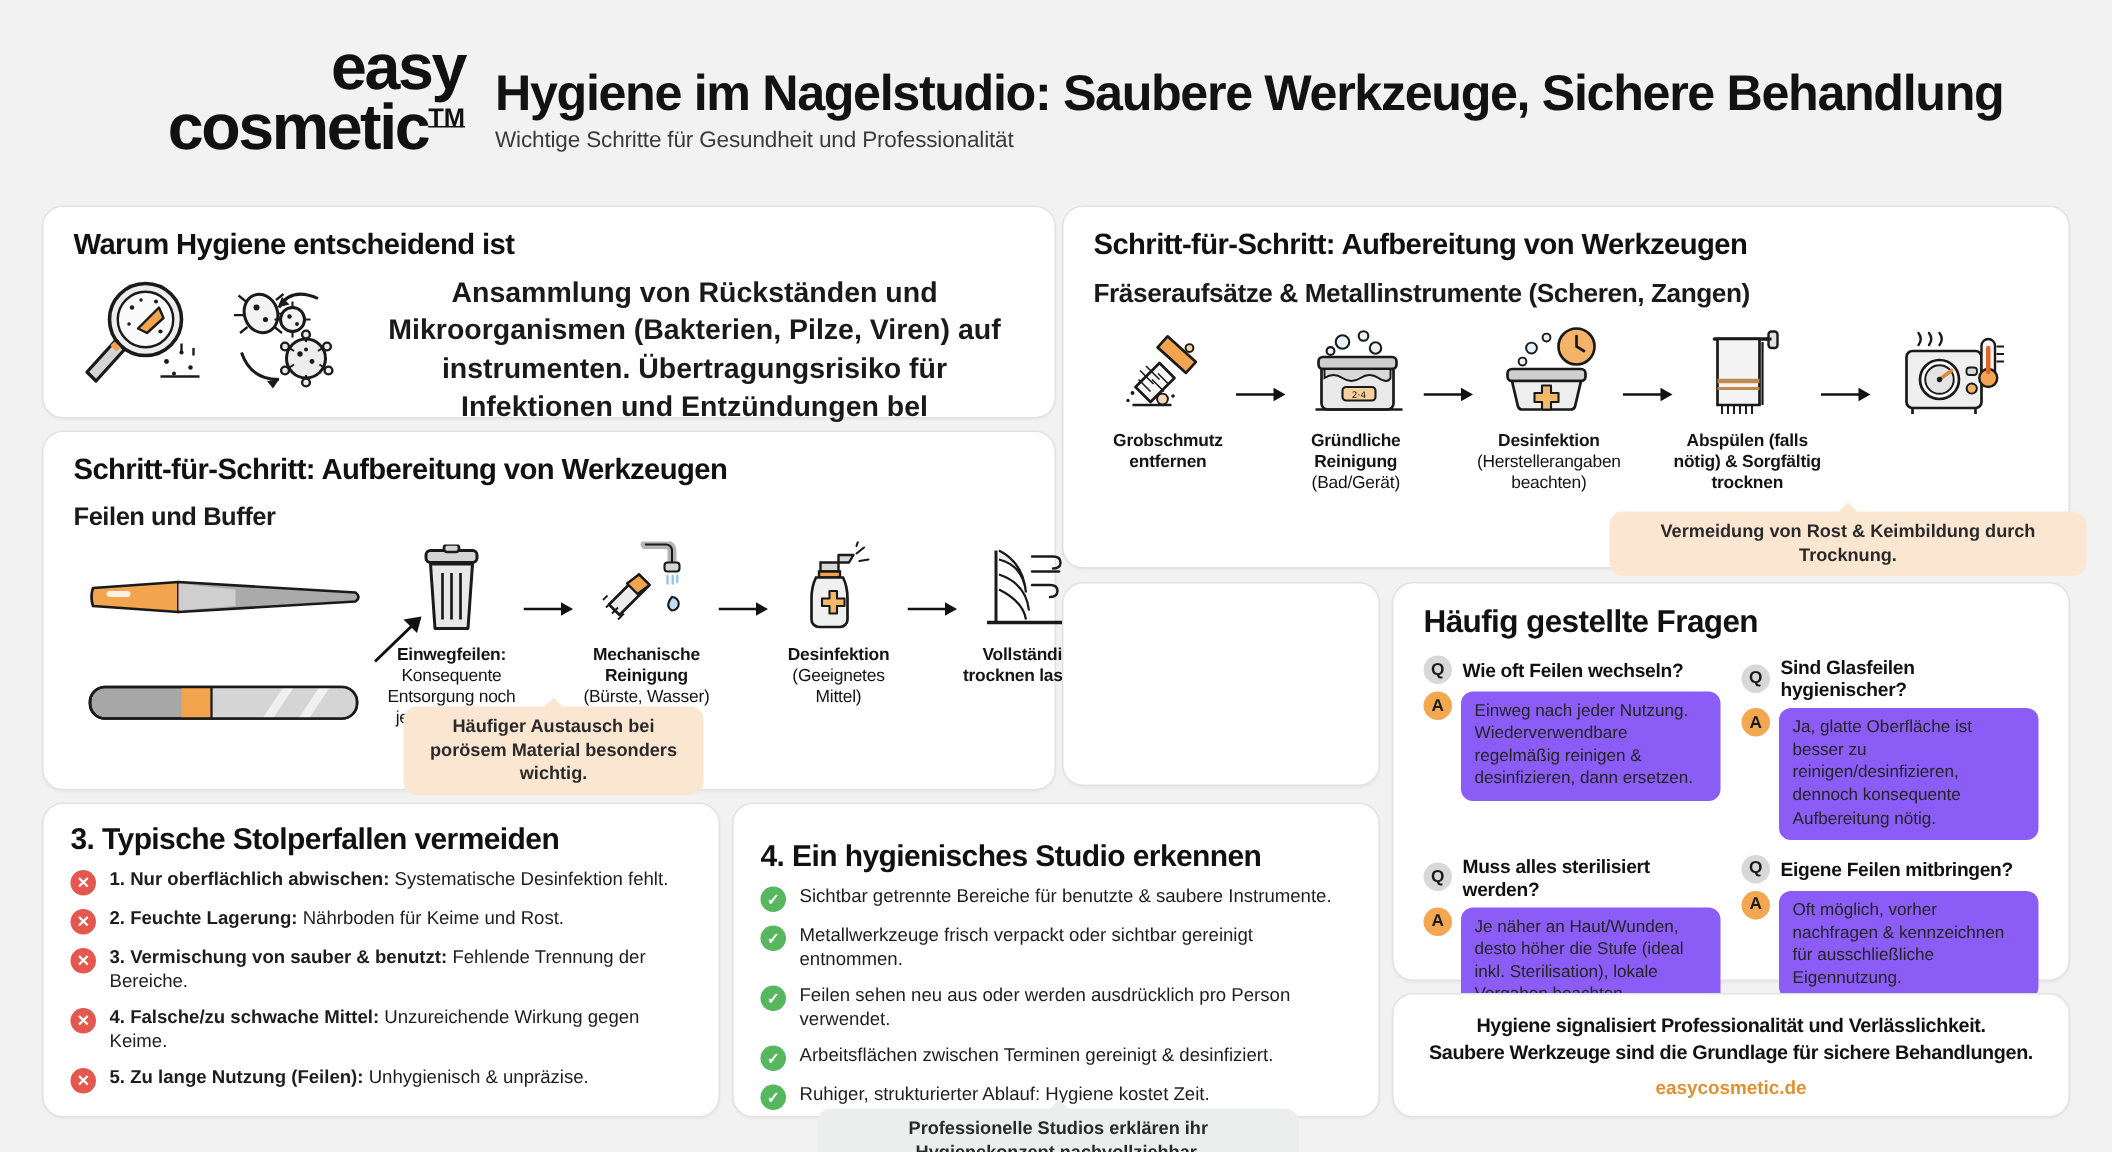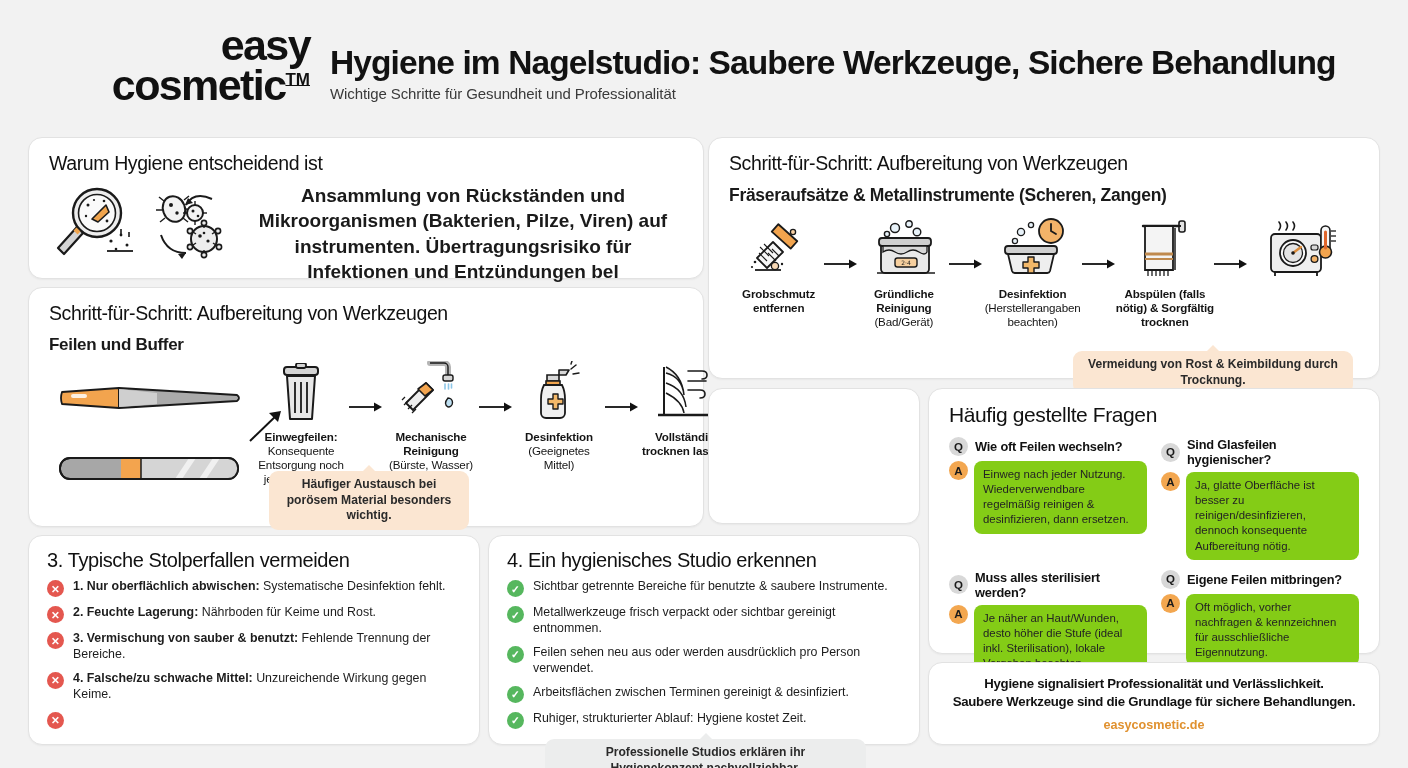--- a/index.html
+++ b/index.html
@@ -28,21 +28,21 @@
     line-height: 1.06; color: #121212; white-space: nowrap;
   }
   .sub-title { font-size: 15px; font-weight: 400; color: #3a3a3a; margin-top: 4px; letter-spacing: -0.1px; }
 
   
   .card {
     position: absolute; background: #fff;
     border: 1px solid #e2e2e2; border-radius: 14px;
     box-shadow: 0 1px 2px rgba(0,0,0,0.045);
   }
-  .card-title { font-size: 19.5px; font-weight: 400; letter-spacing: -0.4px; color: #111; }
+  .card-title { font-size: 19.5px; font-weight: 700; letter-spacing: -0.4px; color: #111; }
   .card-sub { font-size: 17px; font-weight: 700; color: #1a1a1a; letter-spacing: -0.3px; }
 
   
   #card-why { left: 28px; top: 137px; width: 676px; height: 142px; padding: 14px 20px; }
   .why-body { display: flex; align-items: flex-start; margin-top: 8px; }
   .why-icons { display: flex; align-items: center; gap: 8px; padding-top: 2px; }
   .why-text-col { flex: 1; text-align: center; padding-left: 6px; }
   .why-text { font-size: 19px; font-weight: 700; line-height: 1.33; color: #1a1a1a; }
   .badge-pill {
     display: inline-flex; align-items: center; gap: 6px;
@@ -95,27 +95,27 @@
   .qa-badge {
     width: 19px; height: 19px; border-radius: 50%; flex: 0 0 19px;
     display: flex; align-items: center; justify-content: center;
     font-size: 11.5px; font-weight: 700; color: #1a1a1a;
   }
   .qa-badge.q { background: #d8d8d8; }
   .qa-badge.a { background: #f3a750; }
   .faq-q-text { font-size: 12.8px; font-weight: 800; color: #111; letter-spacing: -0.2px; }
   .faq-a { display: flex; align-items: flex-start; gap: 6px; }
   .faq-a-bubble {
-    background: #84cc16; border-radius: 8px; padding: 6px 9px;
+    background: #8b5cf6; border-radius: 8px; padding: 6px 9px;
     font-size: 11.4px; line-height: 1.33; color: #232323; font-weight: 500; flex: 1;
   }
 
   
   #card-pitfalls { left: 28px; top: 535px; width: 452px; height: 210px; padding: 13px 18px; }
-  #card-checklist { left: 488px; top: 535px; width: 432px; height: 210px; padding: 13px 18px; }
+  #card-checklist { left: 488px; top: 535px; width: 432px; height: 210px; padding: 24px 18px; }
   .list { margin-top: 7px; }
   .list-row { display: flex; align-items: flex-start; gap: 9px; margin-bottom: 8px; }
   .mark {
     width: 17px; height: 17px; border-radius: 50%; flex: 0 0 17px;
     display: flex; align-items: center; justify-content: center;
     font-size: 10.5px; font-weight: 700; color: #fff; margin-top: 1px;
   }
   .mark.x { background: #e4574f; }
   .mark.check { background: #56b75e; }
   .list-text { font-size: 12.4px; line-height: 1.28; color: #1d1d1d; }
@@ -529,21 +529,21 @@
             <g stroke="#1a1a1a" stroke-width="1.3">
               <path d="M68 13 h5"></path>
                 <path d="M68 18 h5"></path>
                 <path d="M68 23 h5"></path>
             </g>
           </svg>
         </div>
       </div>
     </div>
 
-    <div class="callout" style="left:364px; top:213px; width:280px;">Vermeidung von Rost &amp; Keimbildung durch Trocknung.</div>
+    <div class="callout" style="left:364px; top:203px; width:318px;">Vermeidung von Rost &amp; Keimbildung durch Trocknung.</div>
   </div>
 
   <div class="card" id="card-empty"></div>
 
   <div class="card" id="card-faq">
     <div class="card-title" style="font-size:21px">Häufig gestellte Fragen</div>
     <div class="faq-grid">
 
       <div class="faq-item">
         <div class="faq-q">
@@ -605,20 +605,21 @@
       <div class="list-row">
         <span class="mark x">✕</span>
         <span class="list-text"><b>3. Vermischung von sauber &amp; benutzt:</b> <span>Fehlende Trennung der Bereiche.</span></span>
       </div>
       <div class="list-row">
         <span class="mark x">✕</span>
         <span class="list-text"><b>4. Falsche/zu schwache Mittel:</b> <span>Unzureichende Wirkung gegen Keime.</span></span>
       </div>
       <div class="list-row">
         <span class="mark x">✕</span>
+        <span class="list-text"><b>5. Zu lange Nutzung (Feilen):</b> <span>Unhygienisch &amp; unpräzise.</span></span>
       </div>
     </div>
   </div>
 
   <div class="card" id="card-checklist">
     <div class="card-title" style="font-size:20px">4. Ein hygienisches Studio erkennen</div>
     <div class="list">
       <div class="list-row">
         <span class="mark check">✓</span>
         <span class="list-text">Sichtbar getrennte Bereiche für benutzte &amp; saubere Instrumente.</span>

